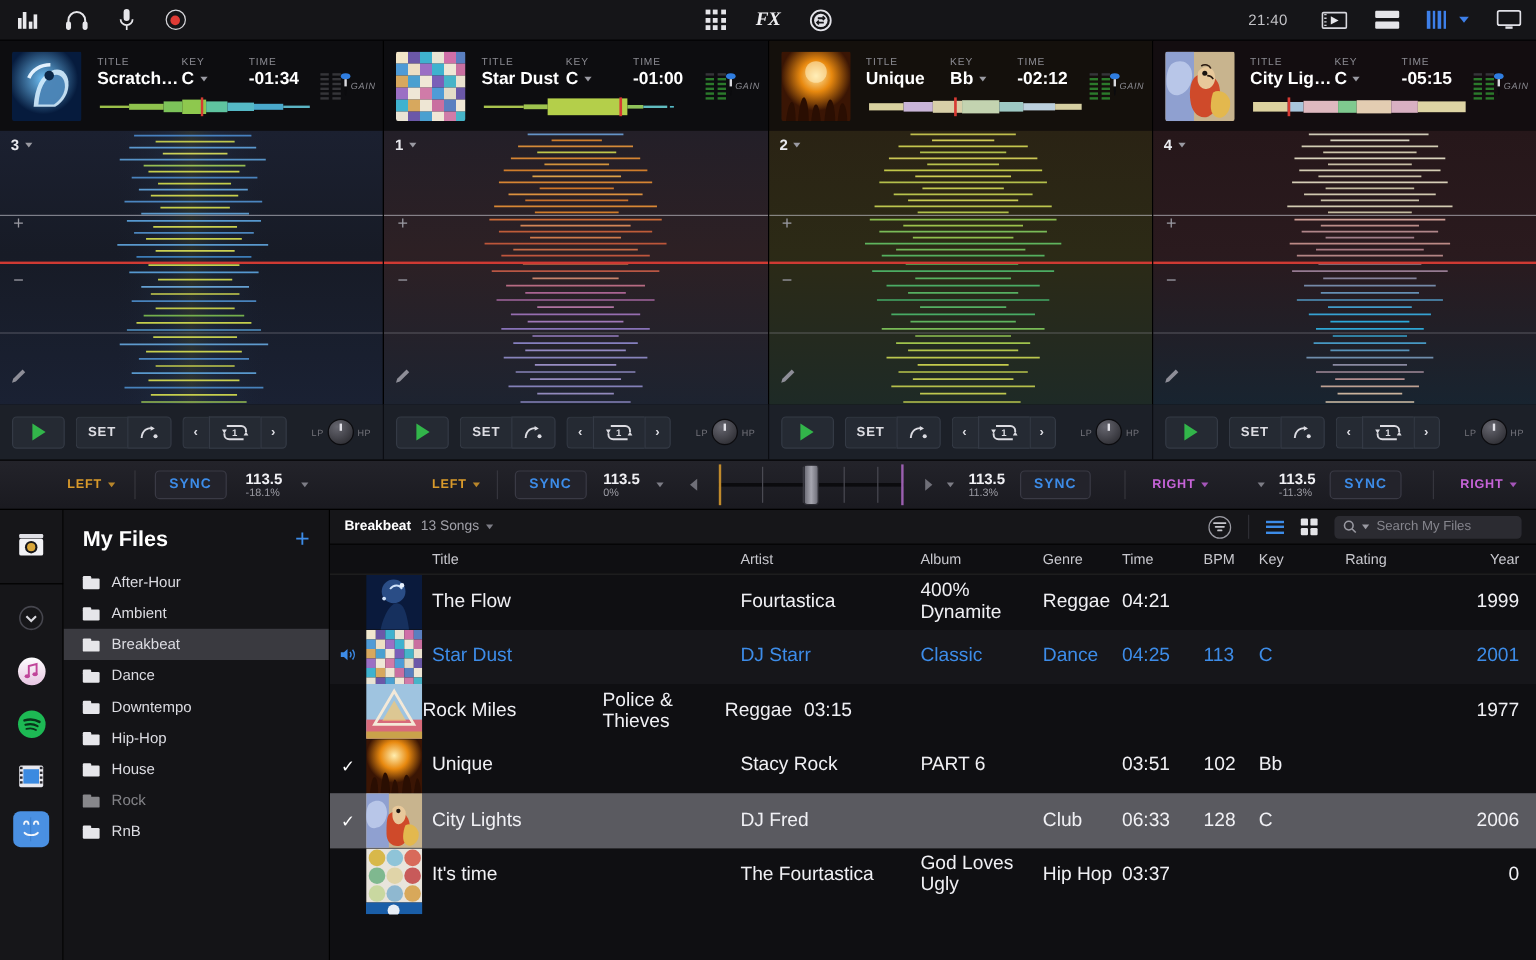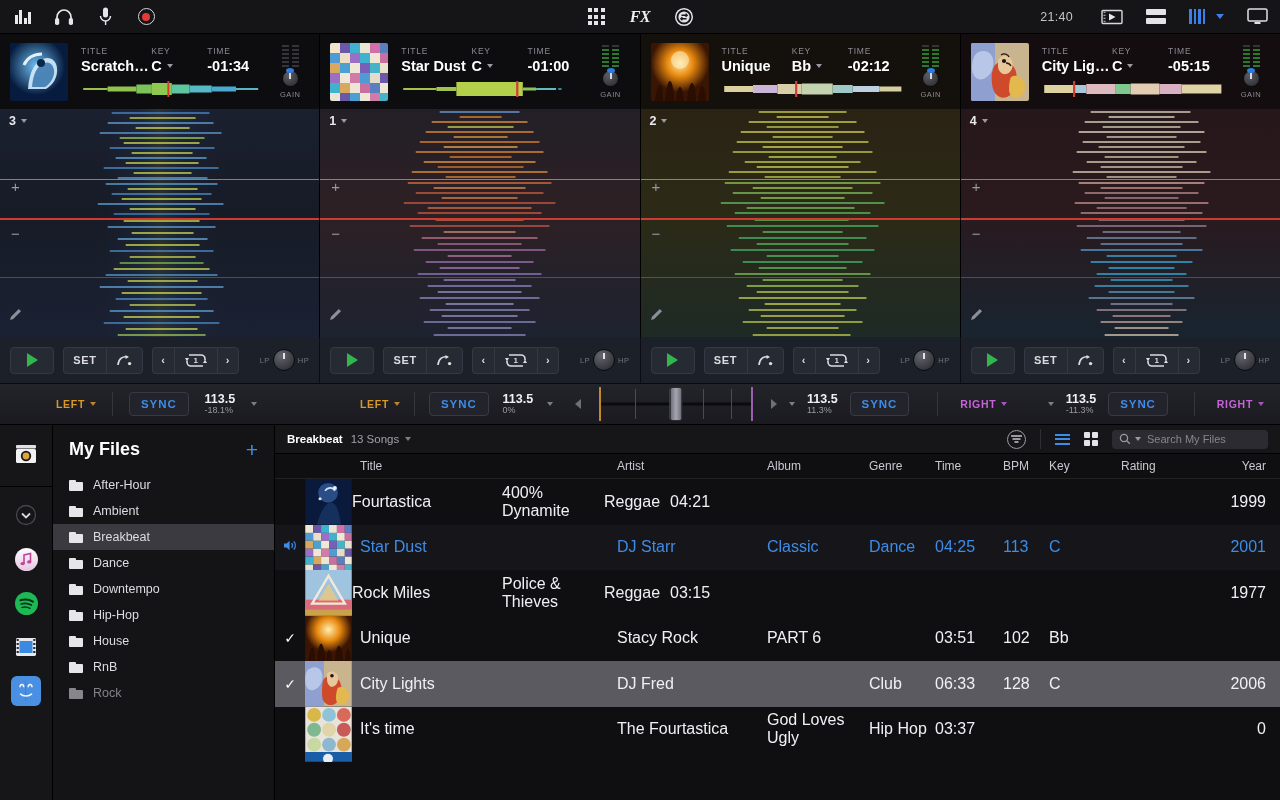--- a/index.html
+++ b/index.html
@@ -50,21 +50,21 @@
   .dh-row1 { display: flex; align-items: flex-end; gap: 0; }
   .dh-lbl { font-size: 8.5px; color: #8b8b92; letter-spacing: .75px; text-transform: uppercase; display: block; margin-bottom: 2px; }
   .dh-col-title { flex: 1; min-width: 0; }
   .dh-title { font-size: 14.5px; font-weight: bold; color: #fff; white-space: nowrap; overflow: hidden; text-overflow: ellipsis; }
   .dh-col-key { width: 56px; flex: 0 0 56px; }
   .dh-key { font-size: 14.5px; font-weight: bold; color: #fff; display: flex; align-items: center; gap: 5px; }
   .dh-col-time { width: 62px; flex: 0 0 62px; }
   .dh-time { font-size: 14.5px; font-weight: bold; color: #fff; }
   .mini-wave { height: 16px; margin-top: 7px; position: relative; }
   .mini-wave svg { display: block; width: 100%; height: 16px; }
-  .gain-col { width: 42px; flex: 0 0 42px; display: flex; flex-direction: column; align-items: center; justify-content: center; gap: 3px; }
+  .gain-col { width: 42px; flex: 0 0 42px; display: flex; flex-direction: row; align-items: center; justify-content: center; gap: 3px; font-style: italic; }
   .gain-meter { display: grid; grid-template-columns: repeat(2, 7px); gap: 2px 3px; }
   .gain-meter i { height: 2px; display: block; background: #2b7a2b; }
   .gain-meter i.off { background: #353539; }
   .gain-knob { width: 17px; height: 17px; border-radius: 50%; background: radial-gradient(circle at 35% 30%, #5c5c64, #26262b); border: 1px solid #0b0b0e; position: relative; }
   .gain-knob::after { content:''; position: absolute; left: 50%; top: 2px; width: 2px; height: 6px; background: #d9d9de; transform: translateX(-50%); }
   .gain-knob::before { content:''; position: absolute; left: 50%; top: -3px; transform: translateX(-50%); width: 8px; height: 5px; border-radius: 50%; background: #2f7de0; }
   .gain-txt { font-size: 7.5px; color: #8b8b92; letter-spacing: .6px; }
 
   
   .decks { flex: 0 0 228px; height: 228px; display: flex; position: relative; }
@@ -1172,27 +1172,27 @@
             <span>Downtempo</span>
           </div>
         <div class="frow">
             <span class="folder"></span>
             <span>Hip-Hop</span>
           </div>
         <div class="frow">
             <span class="folder"></span>
             <span>House</span>
           </div>
+        <div class="frow" style="opacity:.55">
+            <span class="folder"></span>
+            <span>Rock</span>
+          </div>
         <div class="frow">
             <span class="folder"></span>
             <span>RnB</span>
-          </div>
-        <div class="frow" style="opacity:.55">
-            <span class="folder"></span>
-            <span>Rock</span>
           </div>
       </div>
     </div>
 
     <div class="tracks">
       <div class="tracks-hd">
         <span class="pl-name">Breakbeat</span>
         <span class="pl-cnt">
             <span>13 Songs</span>
             <span class="chev-g"></span>
@@ -1247,20 +1247,21 @@
           <span class="c-art">
             <svg viewBox="0 0 47 46">
                 <rect width="47" height="46" fill="#0a1a3c"></rect>
                 <circle cx="23" cy="14" r="10" fill="#4a80d0" opacity=".5"></circle>
                 <path d="M12 46c3-13 8-21 13-22 6-1 9 7 11 22z" fill="#16305e"></path>
                 <path d="M20 12c3-4 8-4 10 0" stroke="#cfe2fa" stroke-width="1.6" fill="none"></path>
                 <circle cx="30" cy="9" r="2" fill="#e8f1fd"></circle>
                 <circle cx="15" cy="20" r="1.6" fill="#cfe2fa"></circle>
               </svg>
           </span>
+          <span class="c-title">The Flow</span>
           <span class="c-artist">Fourtastica</span>
           <span class="c-album">400% Dynamite</span>
           <span class="c-genre">Reggae</span>
           <span class="c-time">04:21</span>
           <span class="c-bpm"></span>
           <span class="c-key"></span>
           <span class="c-rating"></span>
           <span class="c-year">1999</span>
         </div>
 

